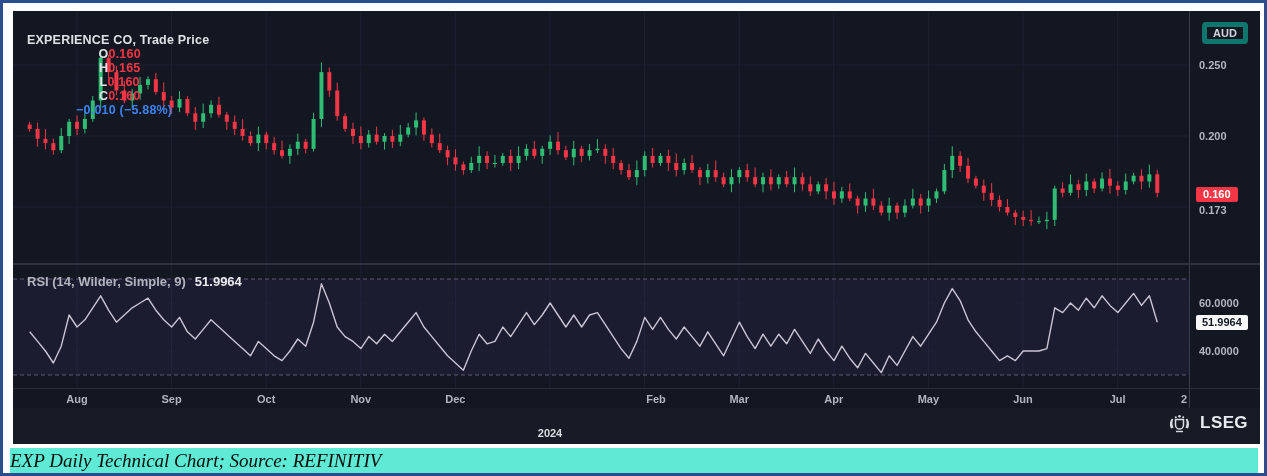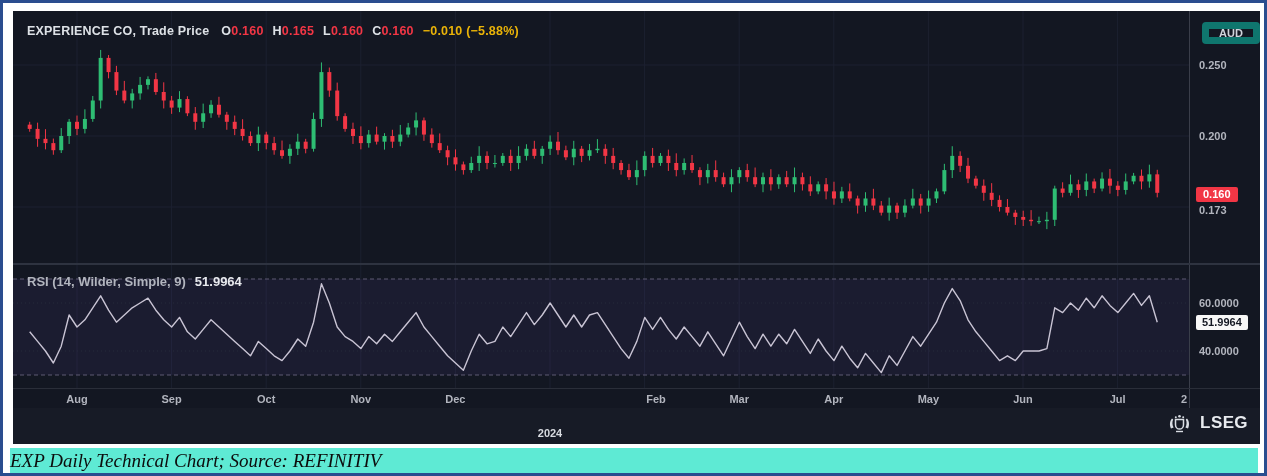--- a/index.html
+++ b/index.html
@@ -1,37 +1,37 @@
 <!DOCTYPE html>
 <html><head>
 <meta charset="utf-8">
 <style>
   * { margin:0; padding:0; box-sizing:border-box; }
   body { font-family:"Liberation Sans", sans-serif; background:#888; }
   .frame { position:relative; width:1267px; height:476px; background:#ffffff;
            border:3px solid #2a4d8f; overflow:hidden; }
   .panel { position:absolute; left:10px; top:8px; width:1247px; height:433px;
            background:#131722; overflow:hidden; }
-  .legend { position:absolute; left:14px; top:10px; height:20px; display:flex;
+  .legend { position:absolute; left:14px; top:22px; height:20px; display:flex;
             align-items:center; font-size:12.5px; font-weight:600; letter-spacing:.2px;
-            white-space:nowrap; z-index:5; }
+            white-space:nowrap; z-index:5;flex-direction:column; }
   .legend .sym { color:#dde1e6; margin-right:12px; }
   .legend .lbl { color:#dde1e6; }
   .legend .val { color:#f23645; margin-right:9px; }
-  .legend .chg { color:#eab308; }
+  .legend .chg { color:#3b82f6; }
   .rsi-legend { position:absolute; left:14px; top:262px; height:16px; display:flex;
             align-items:center; font-size:13px; font-weight:600; white-space:nowrap; z-index:5; }
   .rsi-legend .name { color:#b2b5be; margin-right:9px; }
   .rsi-legend .value { color:#e8eaee; }
   svg.plot { position:absolute; left:0; top:0; }
   .pane-sep { position:absolute; left:0; top:252px; width:1247px; height:2px; background:#2e3340; }
   .axis-top-border { position:absolute; left:0; top:377px; width:1247px; height:1px; background:#2a2e39; }
   .bottom-bar { position:absolute; left:0; top:397px; width:1247px; height:36px; background:#171b26; }
-  .aud-badge { position:absolute; left:1189px; top:11px; width:58px; height:22px;
-            border:7px solid #0f766e; border-radius:4px; color:#d1d4dc; font-size:11px;
+  .aud-badge { position:absolute; left:1189px; top:11px; width:46px; height:22px;
+            border:5px solid #0f766e; border-radius:4px; color:#d1d4dc; font-size:11px;
             font-weight:600; display:flex; align-items:center; justify-content:center; }
   .ptick { position:absolute; left:1186px; width:56px; height:14px; color:#b2b5be;
             font-size:11px; font-weight:600; line-height:14px; }
   .price-badge { position:absolute; left:1183px; top:176px; padding:1px 7px; height:15px;
             background:#f23645; color:#ffffff; font-size:11px; font-weight:600;
             line-height:13px; border-radius:2px; }
   .rsi-badge { position:absolute; left:1183px; top:304px; padding:1px 6px; height:15px;
             background:#f8f8f8; color:#131722; font-size:11px; font-weight:600;
             line-height:13px; border-radius:2px; }
   .tlabel { position:absolute; top:382px; transform:translateX(-50%); color:#b2b5be;

